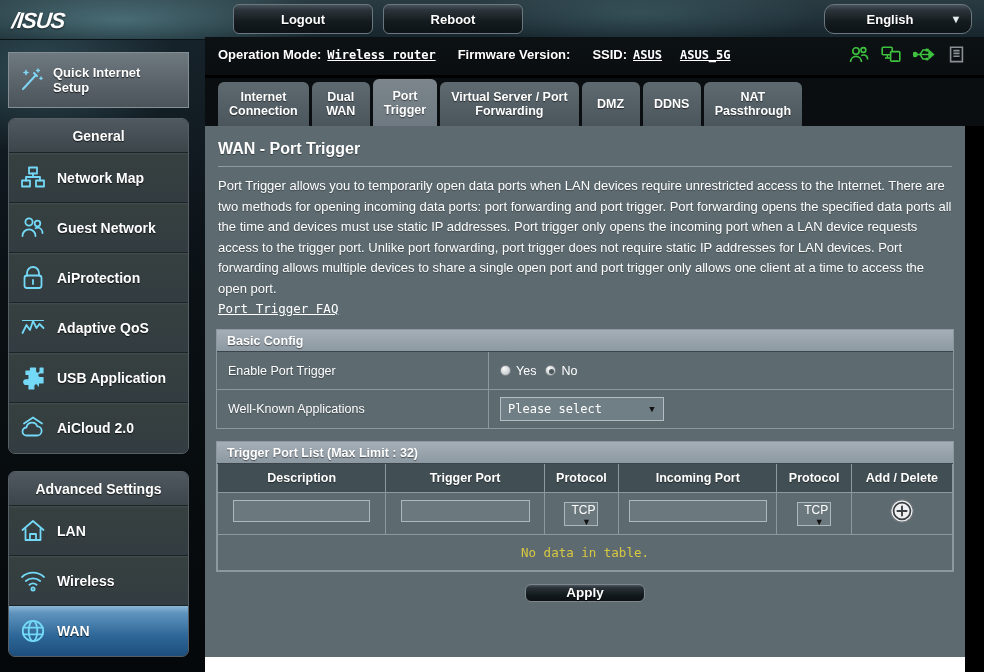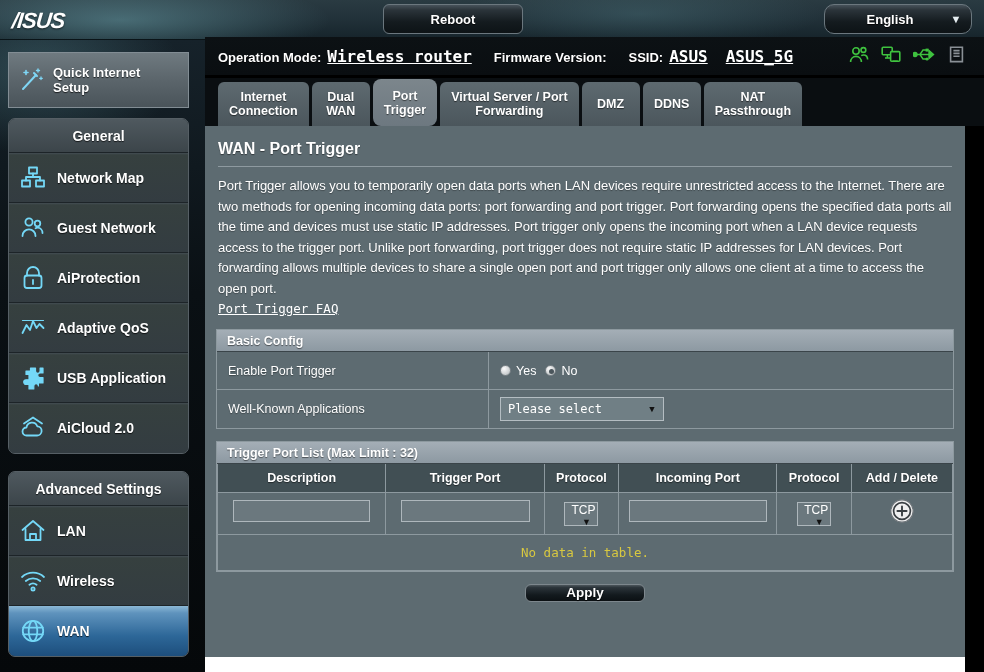--- a/index.html
+++ b/index.html
@@ -52,21 +52,21 @@
   
   .statusstrip{
     position:absolute; left:205px; top:37px; width:779px; height:38px;
     background:linear-gradient(180deg,#0c1114 0%, #0a0e11 100%);
     color:#fff; font-size:13px;
   }
   .statusstrip .row{ position:absolute; left:13px; top:10px; display:flex; align-items:baseline; gap:0; white-space:nowrap; }
   .st-label{ font-weight:bold; color:#fff; text-shadow:0 1px 0 #000; }
   .st-mono{
     font-family:"DejaVu Sans Mono","Liberation Mono",monospace;
-    font-size:16px; font-weight:bold; color:#fff;
+    font-size:12px; font-weight:bold; color:#fff;
     text-decoration:underline; margin-left:6px;
   }
   .st-gap{ display:inline-block; width:22px; }
   .st-gap-sm{ display:inline-block; width:12px; }
 
   .sticons{ position:absolute; right:18px; top:9px; display:flex; gap:12px; align-items:center; }
   .sticons svg{ display:block; }
 
   
   .tabstrip{
@@ -79,21 +79,20 @@
     background:linear-gradient(180deg,#5e6a70 0%, #4b565c 100%);
     border-radius:6px 6px 0 0;
     color:#fff; font-size:12.5px; font-weight:bold; line-height:14px;
     display:flex; flex-direction:column; align-items:center; justify-content:center;
     text-align:center; cursor:pointer;
     text-shadow:0 1px 1px rgba(0,0,0,.55);
   }
   .tab.active{
     background:linear-gradient(180deg,#7c868c 0%, #6d7880 100%);
     height:47px;
-    border-radius:8px;
   }
   .tab span{ display:block; }
 
   
   .sidebar{ position:absolute; left:0; top:40px; width:205px; height:632px;
     background:
       radial-gradient(ellipse 200px 120px at 40px 30px, rgba(95,150,160,.35), rgba(0,0,0,0) 70%),
       linear-gradient(180deg,#16222a 0%, #0a1014 40%, #05080a 100%);
     overflow:hidden;
   }
@@ -235,20 +234,21 @@
   }
   .bottomline{ position:absolute; left:205px; top:657px; width:760px; height:15px; background:#fff; }
 </style>
 </head>
 <body>
 
 <div id="app">
 
   <div class="topbar">
     <div class="asus-logo">/ISUS</div>
+    <div class="topbtn" id="btn-logout">Logout</div>
     <div class="topbtn" id="btn-reboot">Reboot</div>
     <div class="langsel">
       <div class="lbl">English</div>
       <div class="car">▼</div>
     </div>
   </div>
 
   <div class="statusstrip">
     <div class="row">
       <span class="st-label">Operation Mode:</span>

